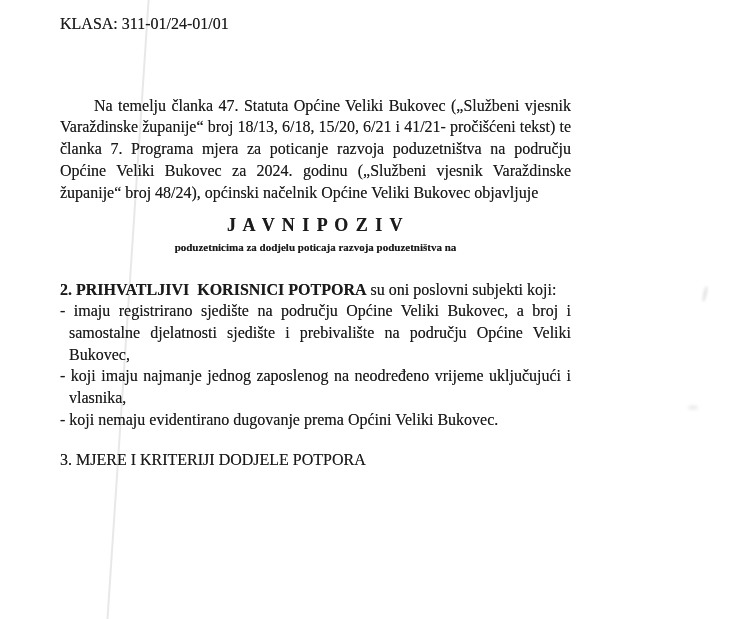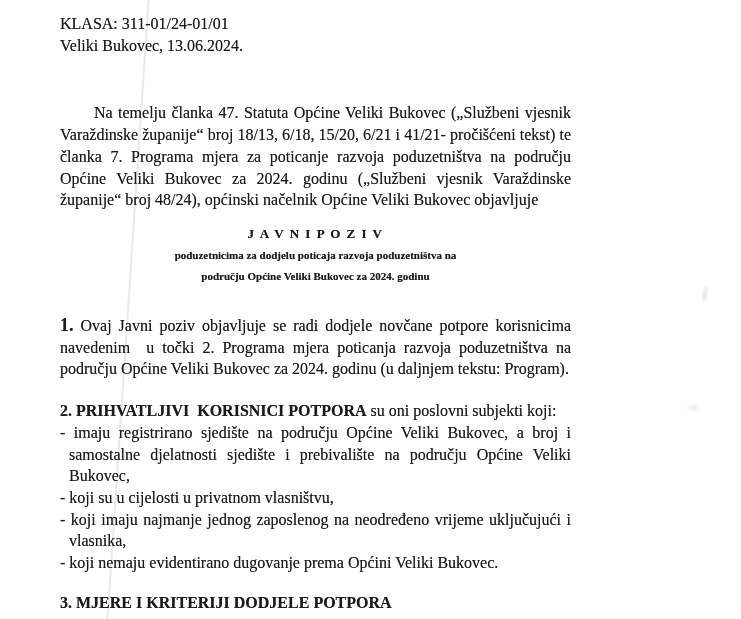--- a/index.html
+++ b/index.html
@@ -59,31 +59,31 @@
     background: rgba(130,130,130,0.14);
     border-radius: 50%;
     filter: blur(1.5px);
     z-index: 0;
   }
   p, .line { margin: 0; }
   .pre { white-space: pre-wrap; }
   .b { font-weight: bold; }
   .header-block { text-align: left; }
   .intro {
-    margin-top: 46px;
+    margin-top: 60px;
     text-align: justify;
     text-indent: 34px;
   }
   .title-block {
     margin-top: 12px;
     text-align: center;
     font-weight: bold;
   }
   .doc-title {
-    font-size: 13px;
+    font-size: 18px;
     letter-spacing: 1.5px;
   }
   .doc-subtitle {
     font-size: 11px;
   }
   .s1 {
     margin-top: 27px;
     text-align: justify;
   }
   .s1 .num {
@@ -91,52 +91,48 @@
     font-size: 18px;
   }
   .s2 { margin-top: 20px; }
   .s2-head { text-align: left; }
   .bullet {
     padding-left: 9px;
     text-indent: -9px;
     text-align: justify;
   }
   .s3 { margin-top: 18px; }
-  .s3-head { font-weight: bold; }
+  .s3-head { font-weight: normal; }
   .s3-body { text-align: justify; }
 </style>
 </head>
 <body>
 
 <div class="fold-line"></div>
 <div class="smudge-1"></div>
 <div class="smudge-2"></div>
 
 <div class="page">
 
   <div class="header-block">
     <div class="line">KLASA: 311-01/24-01/01</div>
-    <div class="line">Veliki Bukovec, 13.06.2024.</div>
   </div>
 
   <p class="intro">Na temelju članka 47. Statuta Općine Veliki Bukovec („Službeni vjesnik Varaždinske županije“ broj 18/13, 6/18, 15/20, 6/21 i 41/21- pročišćeni tekst) te članka 7. Programa mjera za poticanje razvoja poduzetništva na području Općine Veliki Bukovec za 2024. godinu („Službeni vjesnik Varaždinske županije“ broj 48/24), općinski načelnik Općine Veliki Bukovec objavljuje</p>
 
   <div class="title-block">
     <div class="doc-title">J A V N I  P O Z I V</div>
     <div class="doc-subtitle">poduzetnicima za dodjelu poticaja razvoja poduzetništva na</div>
-    <div class="doc-subtitle">području Općine Veliki Bukovec za 2024. godinu</div>
   </div>
 
-  <p class="s1 pre"><span class="num">1.</span><span class="pre"> Ovaj Javni poziv objavljuje se radi dodjele novčane potpore korisnicima navedenim  u točki 2. Programa mjera poticanja razvoja poduzetništva na području Općine Veliki Bukovec za 2024. godinu (u daljnjem tekstu: Program).</span></p>
 
   <div class="s2">
     <p class="s2-head pre"><span class="b pre">2. PRIHVATLJIVI  KORISNICI POTPORA</span><span> su oni poslovni subjekti koji:</span></p>
     <div>
       <p class="bullet">- imaju registrirano sjedište na području Općine Veliki Bukovec, a broj i samostalne djelatnosti sjedište i prebivalište na području Općine Veliki Bukovec,</p>
-      <p class="bullet">- koji su u cijelosti u privatnom vlasništvu,</p>
       <p class="bullet">- koji imaju najmanje jednog zaposlenog na neodređeno vrijeme uključujući i vlasnika,</p>
       <p class="bullet">- koji nemaju evidentirano dugovanje prema Općini Veliki Bukovec.</p>
     </div>
   </div>
 
   <div class="s3">
     <p class="s3-head">3. MJERE I KRITERIJI DODJELE POTPORA</p>
   </div>
 
 </div>

